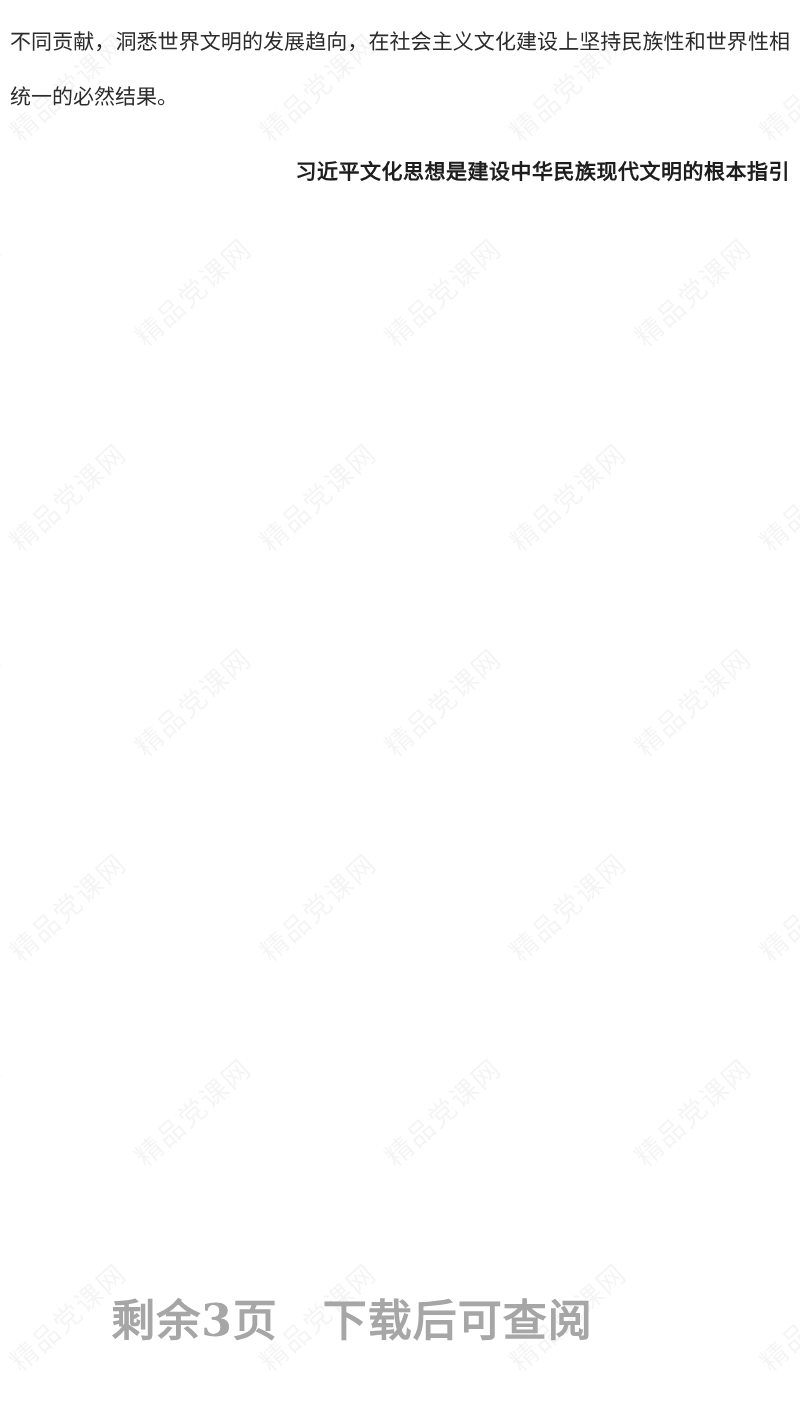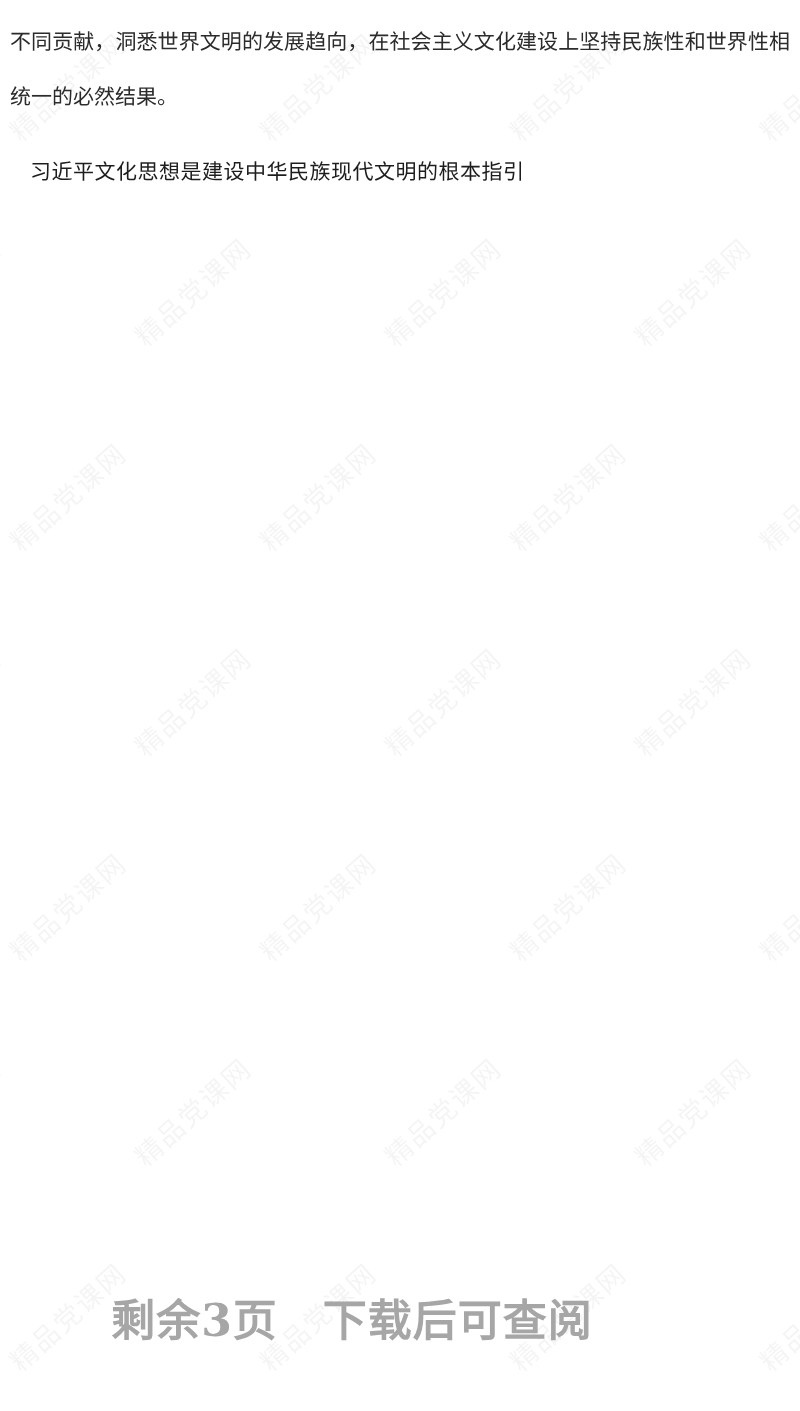--- a/index.html
+++ b/index.html
@@ -70,23 +70,24 @@
   }
   p.para.last {
     margin-bottom: 0;
   }
 
   h2.section-heading {
     margin: 0 0 16px 0;
     padding-left: 20px;
     font-size: 21px;
     line-height: 55px;
-    font-weight: 400;
+    font-weight: 700;
     color: #1d1d1d;
     letter-spacing: 0.5px;
+    text-align: right;
   }
 
   
   #footer-notice {
     position: absolute;
     left: 0;
     top: 1295px;
     width: 704px;
     text-align: center;
     z-index: 2;

